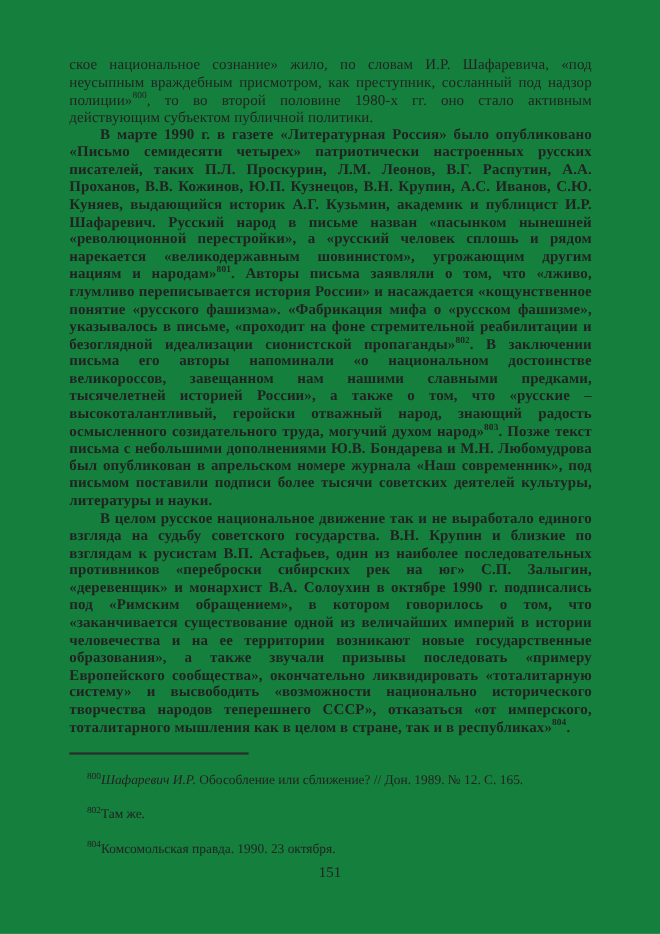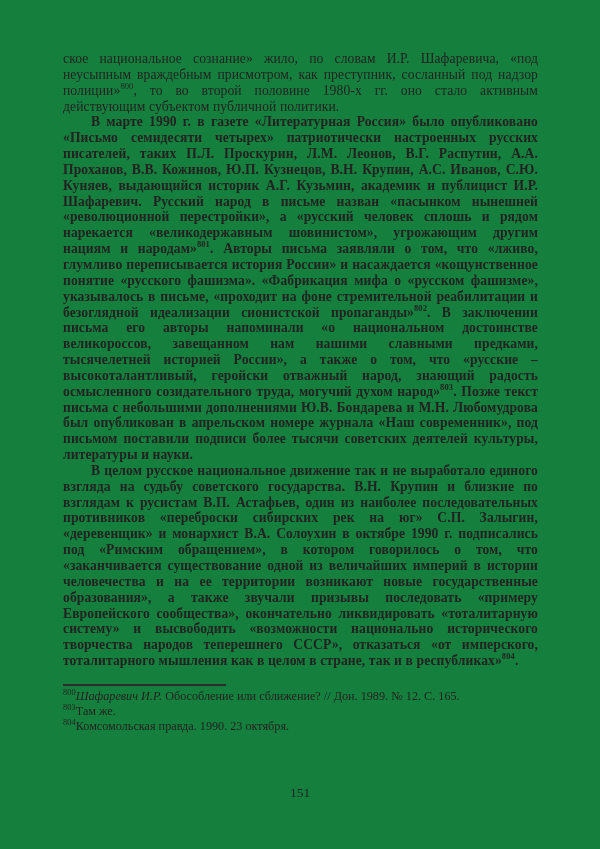--- a/index.html
+++ b/index.html
@@ -40,21 +40,21 @@
     width: 475px;
   }
   .fn-rule {
     width: 163px;
     height: 0;
     border: none;
     border-top: 2px solid #2c2c2c;
     margin: 0 0 3px 0;
   }
   .footnote {
-    margin: 0;
+    margin: 16px;
     text-align: justify;
     font-size: 12.2px;
     line-height: 15.1px;
     font-family: Liberation Serif, serif;
   }
   .footnote i { font-style: italic; }
   .page-number {
     position: absolute;
     top: 785px;
     left: 0;
@@ -70,18 +70,18 @@
 <div class="page">
   <div class="body-text">
       <p class="para">ское национальное сознание» жило, по словам И.Р. Шафаревича, «под неусыпным враждебным присмотром, как преступник, сосланный под надзор полиции»<sup class="fn-ref">800</sup>, то во второй половине 1980-х гг. оно стало активным действующим субъектом публичной политики.</p>
       <p class="para indent">В марте 1990 г. в газете «Литературная Россия» было опубликовано «Письмо семидесяти четырех» патриотически настроенных русских писателей, таких П.Л. Проскурин, Л.М. Леонов, В.Г. Распутин, А.А. Проханов, В.В. Кожинов, Ю.П. Кузнецов, В.Н. Крупин, А.С. Иванов, С.Ю. Куняев, выдающийся историк А.Г. Кузьмин, академик и публицист И.Р. Шафаревич. Русский народ в письме назван «пасынком нынешней «революционной перестройки», а «русский человек сплошь и рядом нарекается «великодержавным шовинистом», угрожающим другим нациям и народам»<sup class="fn-ref">801</sup>. Авторы письма заявляли о том, что «лживо, глумливо переписывается история России» и насаждается «кощунственное понятие «русского фашизма». «Фабрикация мифа о «русском фашизме», указывалось в письме, «проходит на фоне стремительной реабилитации и безоглядной идеализации сионистской пропаганды»<sup class="fn-ref">802</sup>. В заключении письма его авторы напоминали «о национальном достоинстве великороссов, завещанном нам нашими славными предками, тысячелетней историей России», а также о том, что «русские – высокоталантливый, геройски отважный народ, знающий радость осмысленного созидательного труда, могучий духом народ»<sup class="fn-ref">803</sup>. Позже текст письма с небольшими дополнениями Ю.В. Бондарева и М.Н. Любомудрова был опубликован в апрельском номере журнала «Наш современник», под письмом поставили подписи более тысячи советских деятелей культуры, литературы и науки.</p>
       <p class="para indent">В целом русское национальное движение так и не выработало единого взгляда на судьбу советского государства. В.Н. Крупин и близкие по взглядам к русистам В.П. Астафьев, один из наиболее последовательных противников «переброски сибирских рек на юг» С.П. Залыгин, «деревенщик» и монархист В.А. Солоухин в октябре 1990 г. подписались под «Римским обращением», в котором говорилось о том, что «заканчивается существование одной из величайших империй в истории человечества и на ее территории возникают новые государственные образования», а также звучали призывы последовать «примеру Европейского сообщества», окончательно ликвидировать «тоталитарную систему» и высвободить «возможности национально исторического творчества народов теперешнего СССР», отказаться «от имперского, тоталитарного мышления как в целом в стране, так и в республиках»<sup class="fn-ref">804</sup>.</p>
     </div>
   <div class="footnote-area">
     <hr class="fn-rule">
     <div>
         <p class="footnote"><sup class="fn-ref">800</sup><i>Шафаревич И.Р.</i> Обособление или сближение? // Дон. 1989. № 12. С. 165.</p>
-        <p class="footnote"><sup class="fn-ref">803</sup>Там же.</p>
+        <p class="footnote"><sup class="fn-ref">802</sup>Там же.</p>
         <p class="footnote"><sup class="fn-ref">804</sup>Комсомольская правда. 1990. 23 октября.</p>
       </div>
   </div>
   <div class="page-number">151</div>
 </div>
 
 </body></html>

